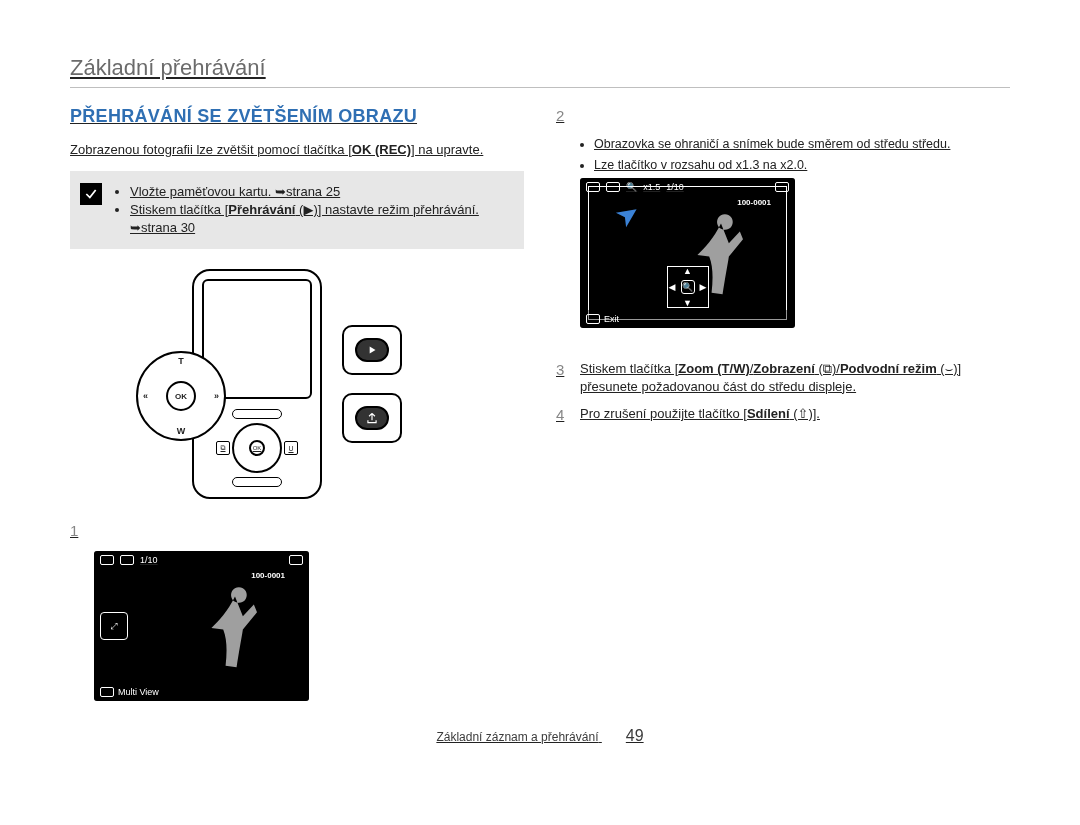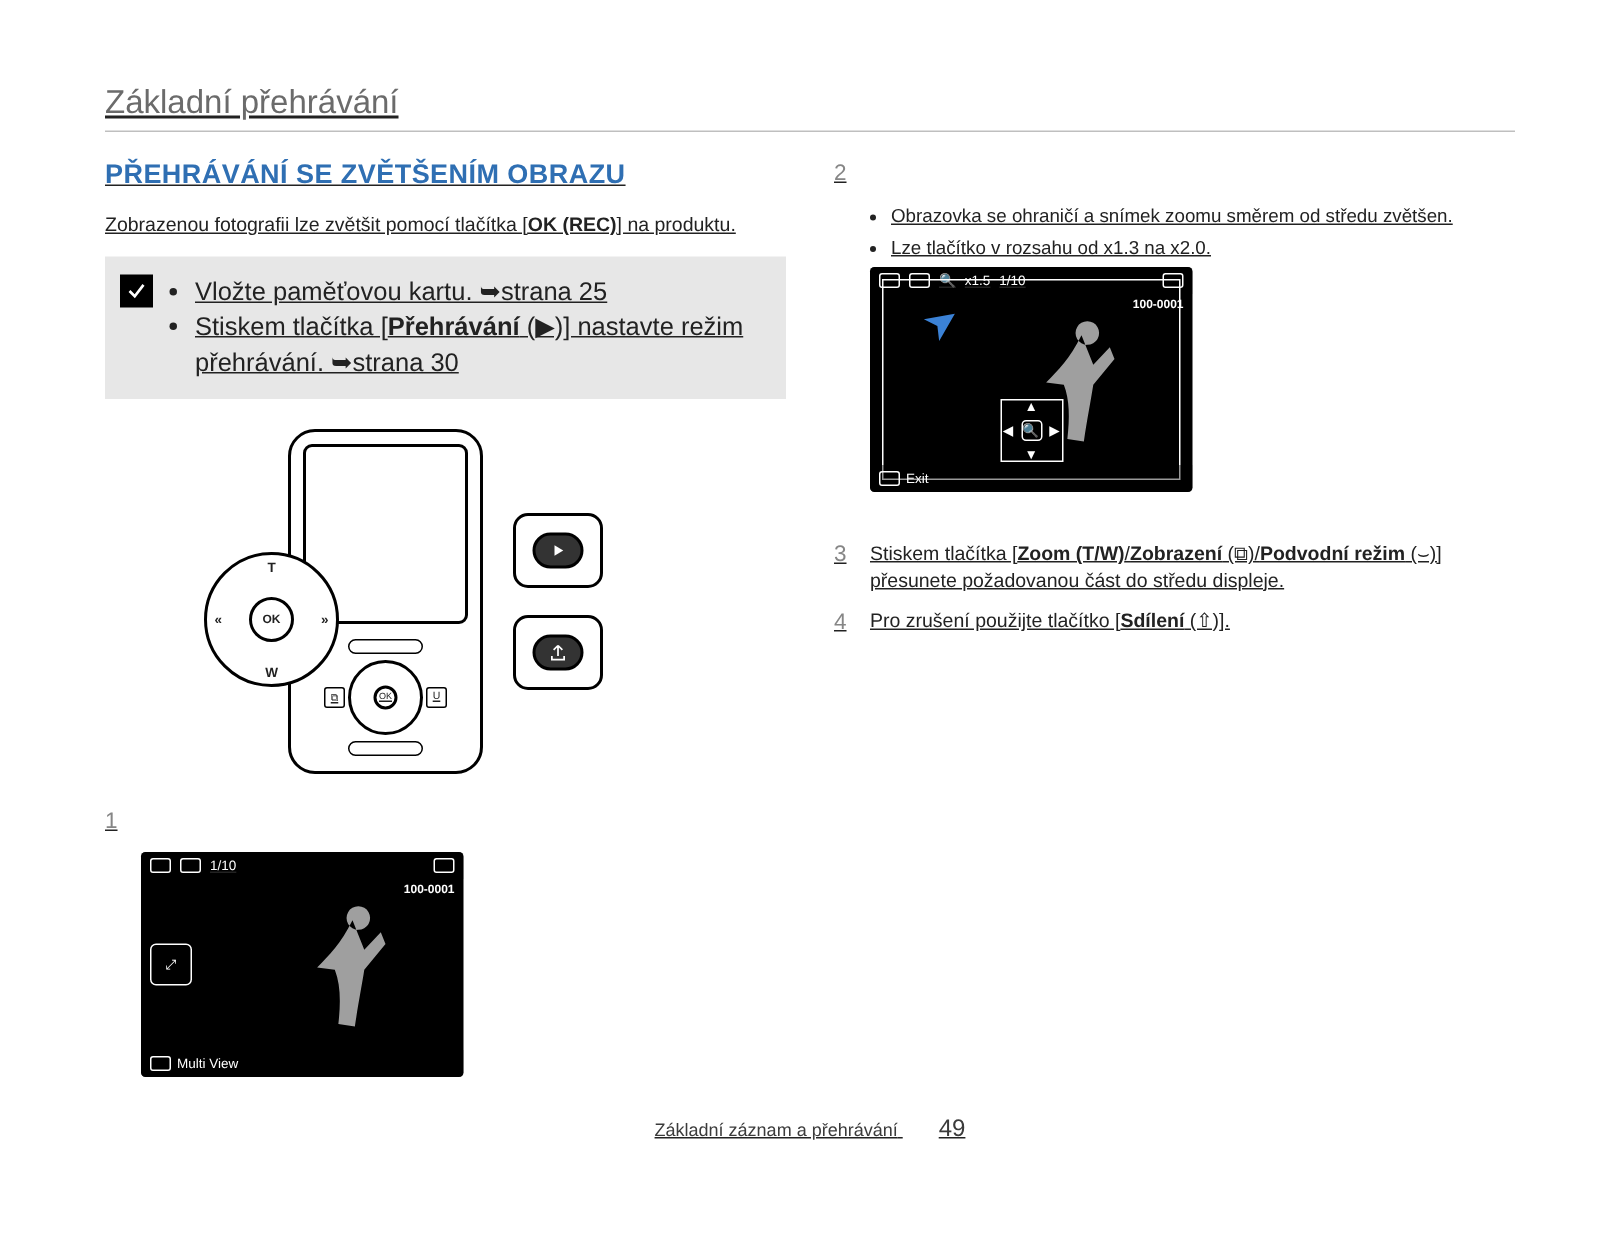--- a/index.html
+++ b/index.html
@@ -7,21 +7,21 @@
   .page { padding: 55px 70px 20px 70px; text-decoration: underline; }
   .sec-title { font-size: 22px; color: #6b6b6b; font-weight: 400; margin-bottom: 6px; }
   hr.rule { border: none; border-top: 1px solid #bfbfbf; margin-bottom: 18px; }
   .cols { display: flex; gap: 32px; }
   .col { flex: 1; }
   .h2 { color: #2f6fb3; font-size: 18px; font-weight: 700; letter-spacing: .3px; margin-bottom: 14px; }
   .para { font-size: 13px; line-height: 1.35; margin-bottom: 12px; }
   .bold { font-weight: 700; }
   .grey-box { background: #e7e7e7; padding: 12px 14px 12px 10px; display: flex; gap: 10px; margin-bottom: 20px; font-size: 12px; }
   .grey-box ul, .note-box ul { list-style: disc; margin-left: 18px; }
-  .grey-box li, .note-box li { line-height: 1.4; font-size: 17px; }
+  .grey-box li, .note-box li { line-height: 1.4; font-size: 13px; }
   .icon-sq { width: 22px; height: 22px; background: #000; display:flex; align-items:center; justify-content:center; flex:0 0 22px; }
   .icon-sq svg { width: 14px; height: 14px; }
   .note-box { display:flex; gap:10px; margin-top: 20px; font-size: 11.5px; align-items: flex-start; }
   .note-icon { width:22px; height:22px; border:1.5px solid #2f6fb3; display:flex; align-items:center; justify-content:center; flex:0 0 22px; }
   .note-icon svg { width:14px; height:14px; stroke:#2f6fb3; fill:none; stroke-width:2; }
   .step { display:flex; gap:10px; font-size:13px; margin-bottom:10px; line-height:1.35; }
   .step-num { color:#868686; font-size:15px; font-weight:400; flex:0 0 14px; }
   .sub { margin-left: 24px; font-size: 12.5px; line-height: 1.35; }
   .sub li { list-style: disc; margin-left: 14px; margin-bottom: 4px;}
   .footer { text-align:center; font-size: 12px; color:#3b3b3b; margin-top: 20px; }
@@ -47,21 +47,21 @@
   .side-btn svg { width:14px; height:14px; }
   
   .shot { width: 215px; height:150px; border-radius:3px; overflow:hidden; background:#000; color:#fff; font-size:9px; position:relative; margin: 4px 0 6px 24px;}
   .shot .bar-top { display:flex; justify-content:space-between; padding:4px 6px; align-items:center; background:rgba(0,0,0,.4);}
   .shot .bar-top .left, .shot .bar-top .right { display:flex; gap:6px; align-items:center;}
   .shot .bar-bot { position:absolute; bottom:0; left:0; right:0; padding:4px 6px; display:flex; align-items:flex-start; gap:4px; background:rgba(0,0,0,.4);}
   .shot .center-overlay { position:absolute; left:6px; top:50%; transform:translateY(-50%); width:28px; height:28px; border:1px solid #fff; border-radius:4px; display:flex; align-items:center; justify-content:center; background:rgba(0,0,0,.3);}
   .shot .skater { position:absolute; right:34px; top:22px; bottom:18px; width:80px; }
   .shot .skater svg { width:100%; height:100%; }
   .shot .badge { width:14px; height:10px; border:1px solid #fff; border-radius:2px;}
-  .shot .file { position:absolute; right:6px; top:20px; font-size:8px; font-weight:700;}
+  .shot .file { position:absolute; right:24px; top:20px; font-size:8px; font-weight:700;}
   .shot2 .frame { position:absolute; inset:8px; border:1px solid #fff; }
   .shot2 .arrow { position:absolute; left:36px; top:20px; font-size:28px; color:#3b82d6; transform:rotate(-35deg);}
   .shot2 .navpad { position:absolute; left:50%; bottom:20px; transform:translateX(-50%); width:42px; height:42px; border:1px solid #fff;}
   .shot2 .navpad div { position:absolute; font-size:9px; }
   .shot2 .navpad .u { top:-1px; left:50%; transform:translateX(-50%);}
   .shot2 .navpad .d { bottom:-1px; left:50%; transform:translateX(-50%);}
   .shot2 .navpad .lf { left:1px; top:50%; transform:translateY(-50%);}
   .shot2 .navpad .rt { right:1px; top:50%; transform:translateY(-50%);}
   .shot2 .navpad .mag { left:50%; top:50%; transform:translate(-50%,-50%); width:14px; height:14px; border:1px solid #fff; border-radius:3px; display:flex; align-items:center; justify-content:center;}
 </style>
@@ -70,21 +70,21 @@
 
 <div class="page">
   <div class="sec-title">Základní přehrávání</div>
   <hr class="rule">
 
   <div class="cols">
 
     <div class="col">
       <div class="h2">PŘEHRÁVÁNÍ SE ZVĚTŠENÍM OBRAZU</div>
       <p class="para">
-        <span>Zobrazenou fotografii lze zvětšit pomocí tlačítka [</span><span class="bold">OK (REC)</span><span>] na produktu.</span>
+        <span>Zobrazenou fotografii lze zvětšit pomocí tlačítka [</span><span class="bold">OK (REC)</span><span>] na upravte.</span>
       </p>
 
       <div class="grey-box">
         <div class="icon-sq">
           <svg viewBox="0 0 24 24">
               <path d="M4 12 L10 18 L20 5" stroke="#fff" stroke-width="3" fill="none"></path>
             </svg>
         </div>
         <ul>
           <li>Vložte paměťovou kartu. ➥strana 25</li>
@@ -163,21 +163,21 @@
             <span>Multi View</span>
           </div>
       </div>
     </div>
 
     <div class="col">
       <div class="step">
         <div class="step-num">2</div>
       </div>
       <ul class="sub">
-        <li>Obrazovka se ohraničí a snímek zoomu směrem od středu zvětšen.</li>
+        <li>Obrazovka se ohraničí a snímek bude směrem od středu středu.</li>
         <li>Lze tlačítko v rozsahu od x1.3 na x2.0.</li>
       </ul>
 
       <div class="shot shot2">
         <div class="frame"></div>
         <div class="bar-top">
           <div class="left">
               <span class="badge"></span>
               <span class="badge"></span>
               <span>🔍</span>

